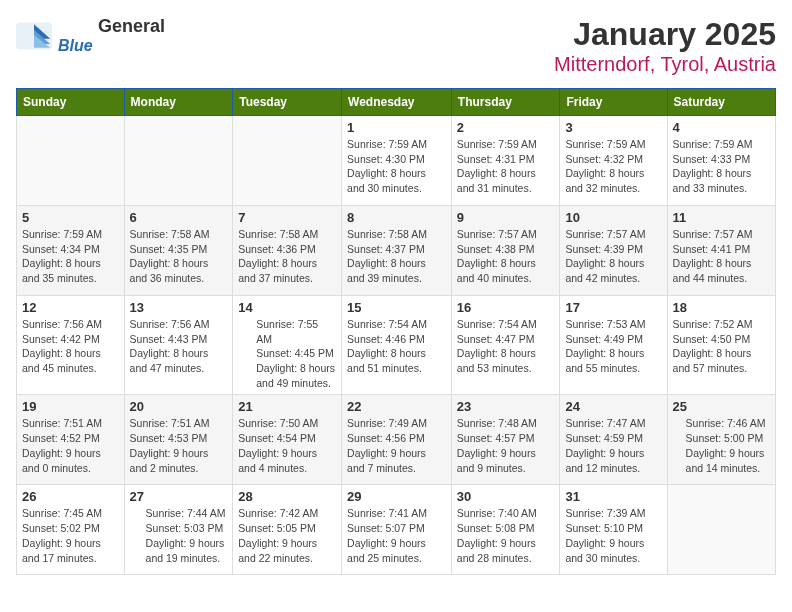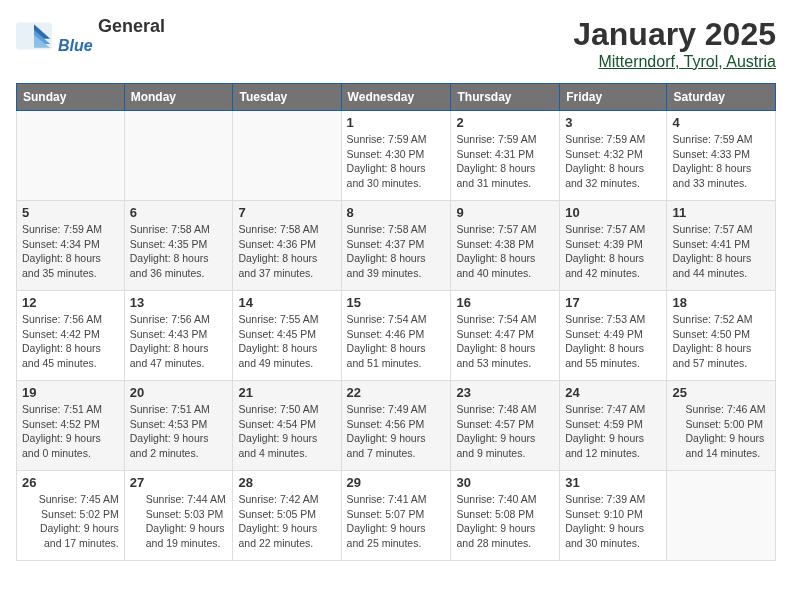--- a/index.html
+++ b/index.html
@@ -27,31 +27,30 @@
     }
     .title-area {
       text-align: right;
     }
     .month-year {
       font-size: 32px;
       font-weight: bold;
       color: #333;
     }
     .location {
-      font-size: 16px;
-      color: #14532d;
-      text-decoration: underline;
+      font-size: 20px;
+      color: #be185d;
     }
     .calendar {
       width: 100%;
       border-collapse: collapse;
       font-size: 11px;
     }
     .calendar th {
-      background: #737373;
+      background: #4d7c0f;
       color: #fff;
       text-align: left;
       padding: 6px 6px;
       font-size: 12px;
       font-weight: bold;
       border: 1px solid #1a5da5;
     }
     .calendar td {
       vertical-align: top;
       border: 1px solid #ddd;
@@ -210,21 +209,21 @@
         </td>
         <td>
           <div class="day-number">13</div>
           <div class="day-info" style="white-space: pre-line;">Sunrise: 7:56 AM
 Sunset: 4:43 PM
 Daylight: 8 hours
 and 47 minutes.</div>
         </td>
         <td>
           <div class="day-number">14</div>
-          <div class="day-info" style="white-space: pre-line;">Sunrise: 7:55 AM
+          <div class="day-info" style="white-space: pre-line; margin-left: 18px;">Sunrise: 7:55 AM
 Sunset: 4:45 PM
 Daylight: 8 hours
 and 49 minutes.</div>
         </td>
         <td>
           <div class="day-number">15</div>
           <div class="day-info" style="white-space: pre-line;">Sunrise: 7:54 AM
 Sunset: 4:46 PM
 Daylight: 8 hours
 and 51 minutes.</div>
@@ -298,21 +297,21 @@
           <div class="day-number">25</div>
           <div class="day-info" style="white-space: pre-line; margin-left: 13px;">Sunrise: 7:46 AM
 Sunset: 5:00 PM
 Daylight: 9 hours
 and 14 minutes.</div>
         </td>
       </tr>
       <tr class="week-row">
         <td>
           <div class="day-number">26</div>
-          <div class="day-info" style="white-space: pre-line; text-align: right;">Sunrise: 7:45 AM
+          <div class="day-info" style="white-space: pre-line;">Sunrise: 7:45 AM
 Sunset: 5:02 PM
 Daylight: 9 hours
 and 17 minutes.</div>
         </td>
         <td>
           <div class="day-number">27</div>
           <div class="day-info" style="white-space: pre-line; margin-left: 16px;">Sunrise: 7:44 AM
 Sunset: 5:03 PM
 Daylight: 9 hours
 and 19 minutes.</div>
@@ -334,20 +333,20 @@
         <td>
           <div class="day-number">30</div>
           <div class="day-info" style="white-space: pre-line;">Sunrise: 7:40 AM
 Sunset: 5:08 PM
 Daylight: 9 hours
 and 28 minutes.</div>
         </td>
         <td>
           <div class="day-number">31</div>
           <div class="day-info" style="white-space: pre-line;">Sunrise: 7:39 AM
-Sunset: 9:10 PM
+Sunset: 5:10 PM
 Daylight: 9 hours
 and 30 minutes.</div>
         </td>
         <td class="empty-cell"></td>
       </tr>
     </tbody>
 </table>
 
 </body></html>

